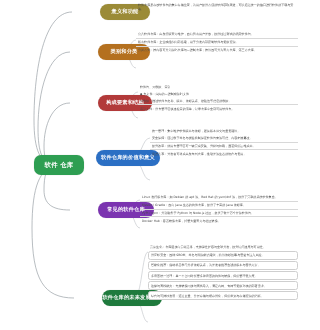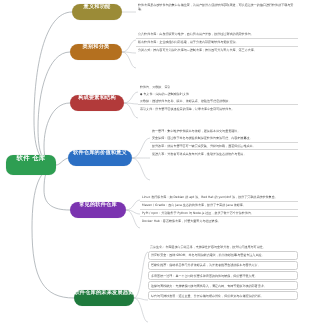--- a/index.html
+++ b/index.html
@@ -6,24 +6,25 @@
   body{
     width:300px;height:330px;overflow:hidden;background:#ffffff;
     font-family:"DejaVu Sans","Liberation Sans",sans-serif;
     position:relative;
   }
   #canvas{position:absolute;inset:0;width:300px;height:330px;}
   svg.links{position:absolute;left:0;top:0;width:300px;height:330px;pointer-events:none;}
 
   .node{
     position:absolute;border-radius:9px;color:#fff;
-    display:flex;align-items:flex-start;justify-content:center;
+    display:flex;align-items:center;justify-content:center;
     font-size:5.2px;font-weight:bold;letter-spacing:.2px;
     white-space:nowrap;box-sizing:border-box;padding:0 5px;
     line-height:1;
+    margin-left:28px;
   }
   .root{
     border-radius:7px;font-size:6.4px;padding:0 6px;
     box-shadow:0 0 0 .5px rgba(0,0,0,.06);
   }
   .branch{box-shadow:0 0 0 .4px rgba(0,0,0,.05);}
 
   .detail-group{position:absolute;box-sizing:border-box;}
   .dline{
     font-size:3.05px;line-height:1.32;color:#4a4a4a;

